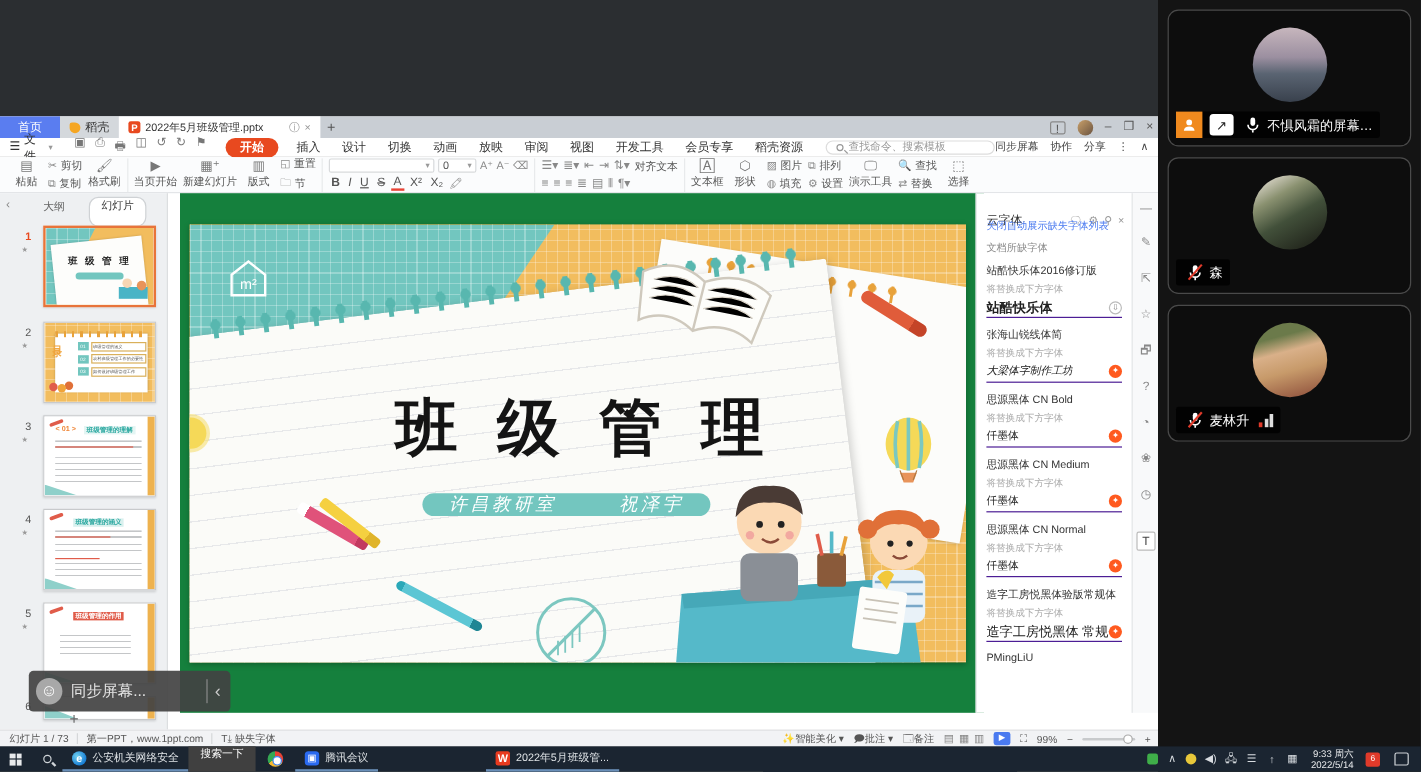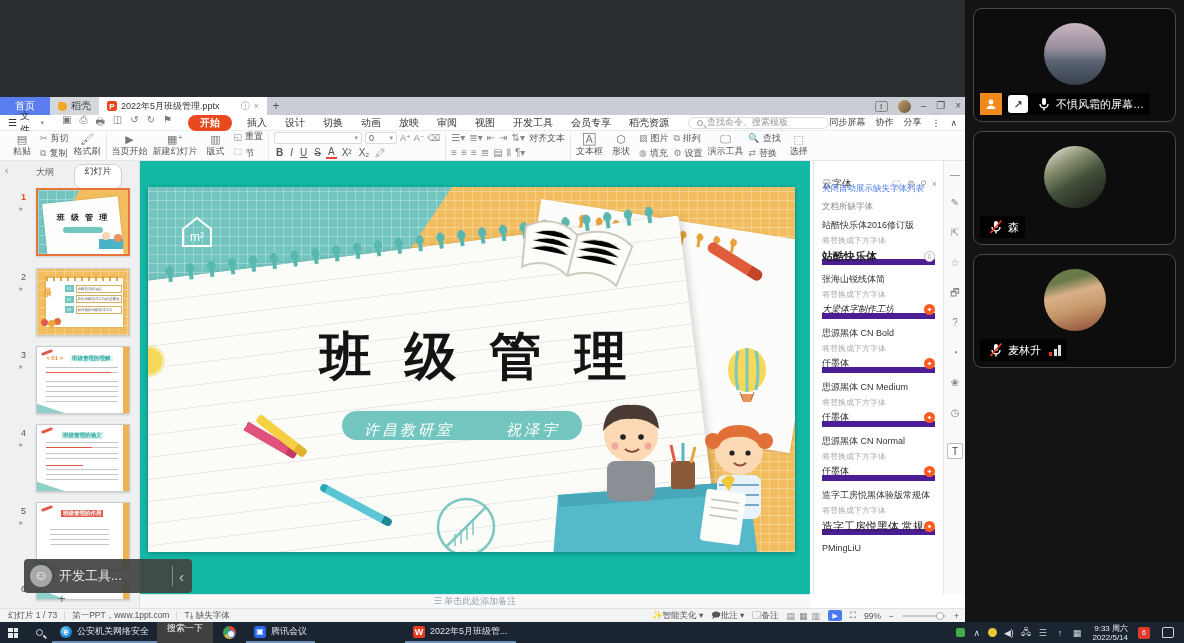--- a/index.html
+++ b/index.html
@@ -84,53 +84,53 @@
   .tband-r { position:absolute; right:0; top:0; width:6px; height:100%; background:#eeb24e; }
   .tband-bl { position:absolute; left:0; bottom:0; width:30%; height:14%; background:#8fd0ca; clip-path:polygon(0 0,100% 100%,0 100%); }
   .tpencil { position:absolute; left:4px; top:4px; width:12px; height:3px; background:#e05c4a; transform:rotate(-20deg); border-radius:2px; }
   .t3tag { position:absolute; left:10%; top:12%; font-size:6px; font-weight:bold; color:#f0883a; }
   .t3title { position:absolute; left:36%; top:12%; font-size:5.5px; font-weight:bold; color:#2ba8a0; background:#e4f5f3; padding:0 2px; }
   .tctitle { position:absolute; left:26%; top:10%; font-size:5.5px; font-weight:bold; color:#2ba8a0; background:#d9f0ee; padding:0 2px; }
   .tctitle.red { color:#fff; background:#e05c4a; }
   .tlines { position:absolute; background:repeating-linear-gradient(180deg,#c4c6c8 0 1px,transparent 1px 5px); }
   .tredline { position:absolute; height:1px; background:#e05c4a; }
 
-  .canvas { position:absolute; left:140px; top:64px; width:670px; height:433px; background:#14b8a6; }
+  .canvas { position:absolute; left:150px; top:64px; width:670px; height:433px; background:#15803d; }
   .notesbar { position:absolute; left:140px; top:497px; width:670px; height:14px; background:#f7f8f9; border-top:1px solid #e2e4e6; text-align:center; font-size:9px; color:#9aa0a6; line-height:13px; }
 
   
   .slide { position:absolute; left:8px; top:26px; width:647px; height:365px; background:#f2bd5e; box-shadow:0 1px 5px rgba(0,0,0,.3); overflow:hidden; }
   .grid { background-image:repeating-linear-gradient(0deg,rgba(255,255,255,.28) 0 1px,transparent 1px 9px),repeating-linear-gradient(90deg,rgba(255,255,255,.28) 0 1px,transparent 1px 9px); }
   .slide .teal { position:absolute; inset:0; background-color:#72c6bf; clip-path:polygon(0 0,47% 0,9% 100%,0 100%); }
   .sheet2 { position:absolute; left:58%; top:9%; width:44%; height:58%; background:#fcfcfa; transform:rotate(9deg); box-shadow:0 1px 3px rgba(0,0,0,.15); }
   .pins-orange { position:absolute; left:66%; top:11%; width:26%; height:14px; transform:rotate(9deg);
     background:radial-gradient(circle 4px at 6px 4px,#e8a23a 3.2px,transparent 3.8px),repeating-linear-gradient(90deg,transparent 0 4.5px,#e8a23a 4.5px 7.5px,transparent 7.5px 17px);
     background-size:17px 100%; }
   .paper { position:absolute; left:-3%; top:17%; width:89%; height:110%; background:#fbfbf8; transform:rotate(-7deg); border-radius:3px; box-shadow:2px 2px 8px rgba(0,0,0,.18);
     background-image:repeating-linear-gradient(180deg,transparent 0 21px,#e7e8ea 21px 22px); }
   .pins-teal { position:absolute; left:2%; top:13.5%; width:78%; height:16px; transform:rotate(-7deg);
     background:radial-gradient(circle 5px at 7px 5px,#58b7af 4px,transparent 4.6px),repeating-linear-gradient(90deg,transparent 0 5px,#58b7af 5px 9px,transparent 9px 21px);
     background-size:21px 100%; }
   .stitle { position:absolute; left:21%; top:37%; width:60%; text-align:center; font-size:52px; font-weight:bold; color:#141414; letter-spacing:10px; white-space:nowrap; font-family:"Liberation Serif","DejaVu Serif",serif; }
-  .spill { position:absolute; left:30%; top:61.5%; width:240px; height:29px; background:#73c6bf; border-radius:15px; display:flex; align-items:flex-end; justify-content:space-between; padding:0 22px; color:#fff; font-size:15px; font-style:italic; letter-spacing:3px; }
+  .spill { position:absolute; left:30%; top:61.5%; width:240px; height:19px; background:#73c6bf; border-radius:15px; display:flex; align-items:center; justify-content:space-between; padding:0 22px; color:#fff; font-size:15px; font-style:italic; letter-spacing:3px; }
   .house { position:absolute; left:4.5%; top:7%; color:#fff; }
   .crayon { position:absolute; border-radius:3px; }
   .cr-yellow { left:22%; top:62%; width:60px; height:9px; background:linear-gradient(90deg,#f5d040 80%,#e0b42a 80%); transform:rotate(38deg); transform-origin:left; left:17%; }
   .cr-pink { left:14%; top:63%; width:66px; height:10px; background:linear-gradient(90deg,#fff 12%,#e0527a 12% 85%,#c23a60 85%); transform:rotate(30deg); transform-origin:left; }
   .cr-red { left:86%; top:19%; width:62px; height:11px; background:linear-gradient(90deg,#e05c3a 78%,#c44428 78%); transform:rotate(32deg); border-radius:5px; }
   .pen-teal { left:26%; top:86%; width:80px; height:8px; background:linear-gradient(90deg,#2aa8b8 8%,#5cc6d4 8% 88%,#1f8694 88%); transform:rotate(28deg); border-radius:4px; }
   .sunflower { position:absolute; left:-12px; top:44%; width:26px; height:26px; border-radius:50%; background:#f5d958; box-shadow:0 0 0 3px rgba(245,217,88,.5); }
 
   
   .fontpanel { position:absolute; left:813px; top:64px; width:130px; height:433px; background:#fff; border-left:1px solid #e2e4e6; overflow:hidden; }
   .fp-head { position:absolute; left:8px; right:6px; top:16px; height:14px; font-size:10px; color:#333; display:flex; align-items:center; }
   .fp-hicons { margin-left:auto; display:flex; gap:5px; color:#999; font-size:9px; }
   .fp-link { position:absolute; left:8px; top:22px; font-size:8.5px; color:#4a7af0; }
   .fp-section { position:absolute; left:8px; top:40px; font-size:8.5px; color:#888; }
-  .fitem { position:absolute; left:8px; right:8px; height:50px; border-bottom:6px solid #4c1d95; }
+  .fitem { position:absolute; left:8px; right:8px; height:50px; border-bottom:1px solid #4c1d95; }
   .fname { font-size:9px; color:#333; margin-top:4px; white-space:nowrap; overflow:hidden; }
   .fhint { font-size:8px; color:#aaa; margin-top:3px; }
   .frow { display:flex; align-items:center; margin-top:3px; }
   .frep { font-size:11px; color:#222; font-family:"Liberation Serif","DejaVu Serif",serif; white-space:nowrap; overflow:hidden; }
   .frep.small { font-size:9px; }
   .badge { margin-left:auto; width:11px; height:11px; border-radius:50%; background:#ff5a1f; color:#fff; font-size:7px; text-align:center; line-height:11px; flex:none; }
   .badge.dl { background:#fff; border:1px solid #bbb; color:#888; line-height:10px; }
 
   
   .iconstrip { position:absolute; left:943px; top:64px; width:22px; height:433px; background:#f8f9fa; border-left:1px solid #e4e6e8; }
@@ -580,21 +580,20 @@
           <path d="M168 108 Q176 98 182 106 L176 118 Z" fill="#f2c83a"></path>
         </svg>
 
         <div class="stitle">班 级 管 理</div>
         <div class="spill">
           <span>许昌教研室</span>
           <span>祝泽宇</span>
         </div>
       </div>
     </div>
-    <div class="notesbar"><span>☰ </span><span>单击此处添加备注</span></div>
 
     <div class="fontpanel">
       <div class="fp-head">
         <span>云字体</span>
         <span style="color:#999;font-size:8px">·</span>
         <div class="fp-hicons">
           <span>🗨</span>
           <span>⚙</span>
           <span>⚲</span>
           <span>×</span>
@@ -753,21 +752,21 @@
             <i class="b3"></i>
           </span>
       </div>
     </div>
 
 
   </div>
 
   <div id="chatov">
     <span class="emoji">☺</span>
-    <span class="chattext">开发工具...</span>
+    <span class="chattext">同步屏幕...</span>
     <span class="chatdiv"></span>
     <span class="chatchev">‹</span>
   </div>
 
   <div id="taskbar">
     <div class="tb-start">
         <span class="winlogo">
           <i></i>
           <i></i>
           <i></i>

